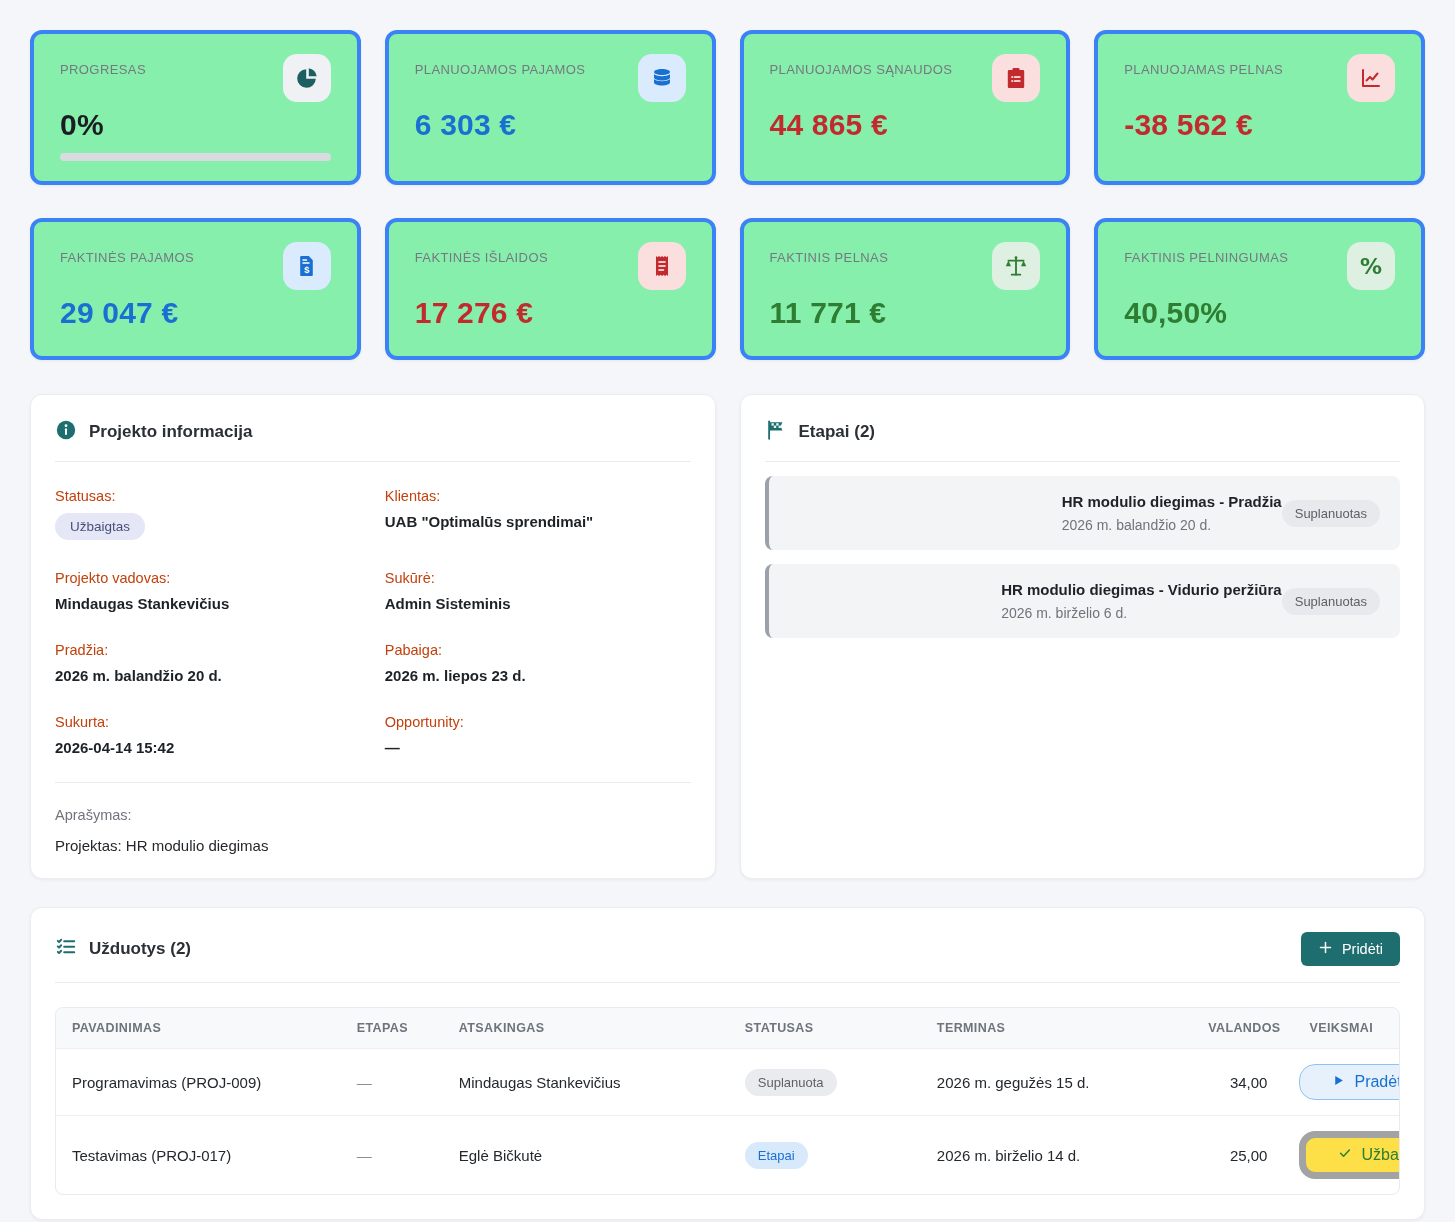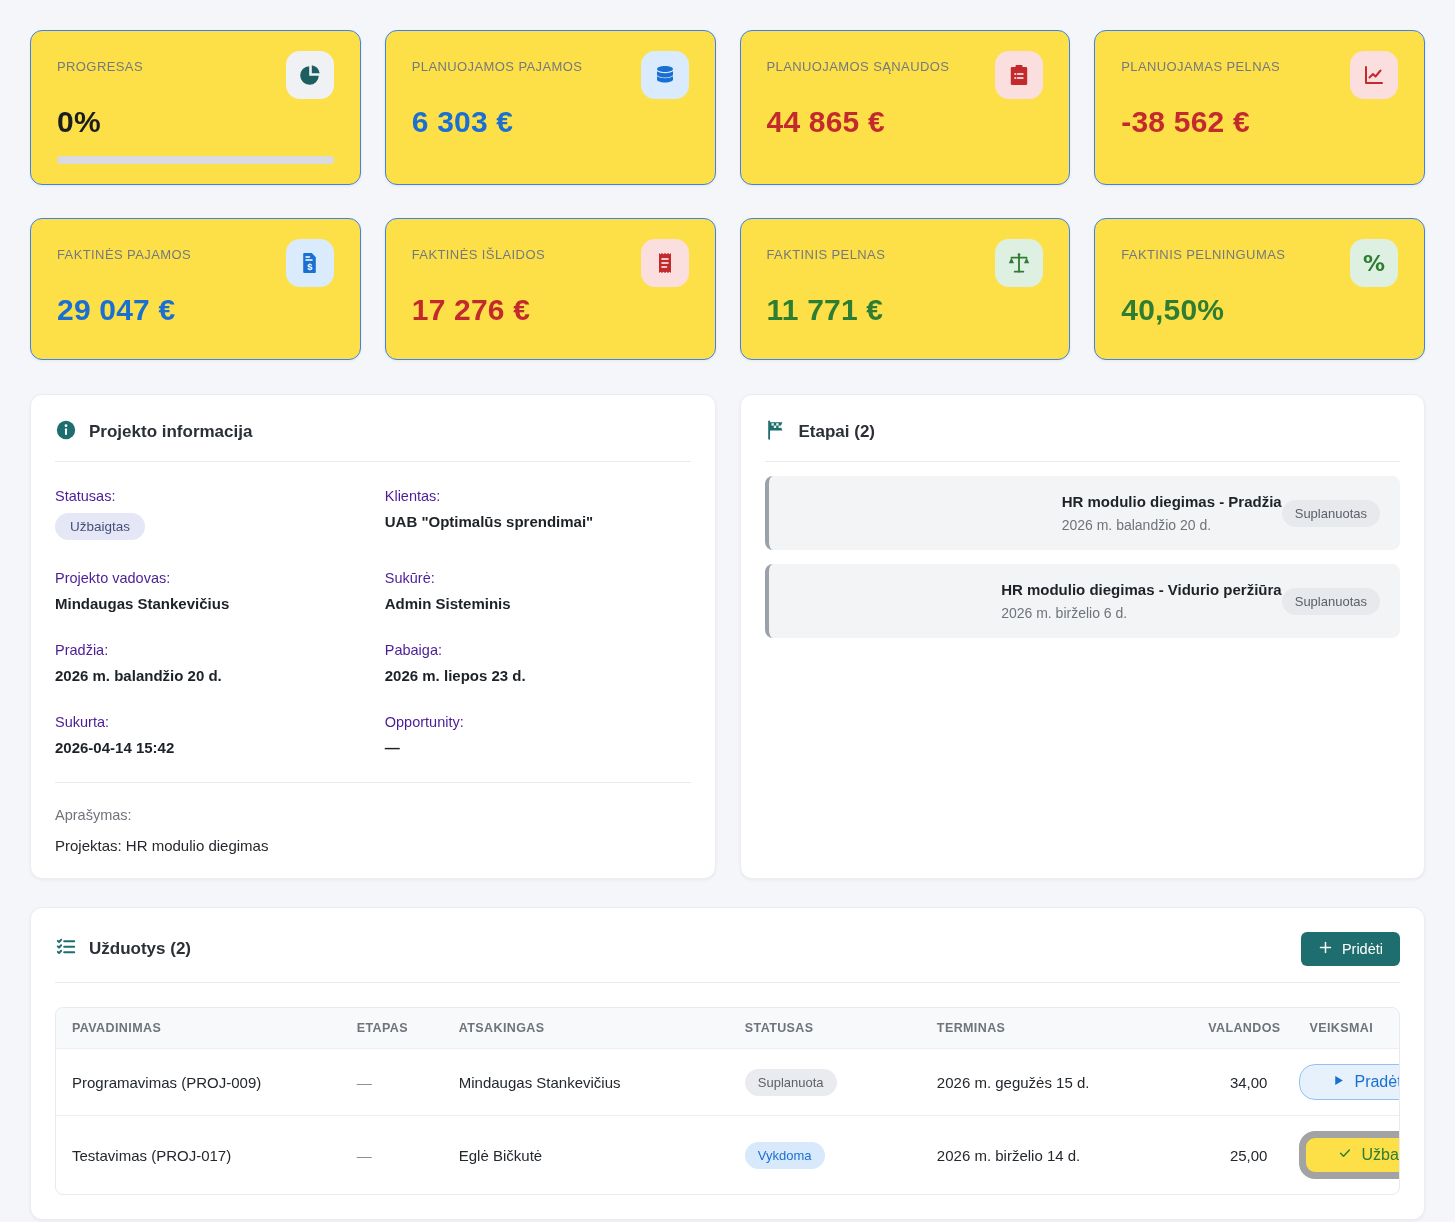--- a/index.html
+++ b/index.html
@@ -1,21 +1,21 @@
 <!DOCTYPE html>
 <html><head>
 <meta charset="utf-8">
 <style>
   * { margin:0; padding:0; box-sizing:border-box; }
   html,body { width:1455px; height:1222px; background:#f5f6fa; font-family:"Liberation Sans", sans-serif; overflow:hidden; }
   .page { width:1455px; height:1222px; padding:30px 30px 0 30px; }
 
   
   .stats-grid { display:grid; grid-template-columns:repeat(4,1fr); gap:33px 24px; }
-  .stat-card { background:#fde047; border:1px solid #3b82f6; border-radius:12px; box-shadow:0 1px 3px rgba(20,30,45,.06); padding:22px 26px 20px 26px; min-height:142px; display:flex; flex-direction:column; }
+  .stat-card { background:#86efac; border:4px solid #3b82f6; border-radius:12px; box-shadow:0 1px 3px rgba(20,30,45,.06); padding:22px 26px 20px 26px; min-height:142px; display:flex; flex-direction:column; }
   .stat-card.tall { min-height:155px; }
   .stat-top { display:flex; justify-content:space-between; align-items:flex-start; }
   .stat-label { font-size:13px; letter-spacing:.4px; color:#75797f; font-weight:500; text-transform:uppercase; padding-top:6px; }
   .icon-chip { width:48px; height:48px; border-radius:14px; display:flex; align-items:center; justify-content:center; flex:0 0 auto; margin-top:-2px; }
   .chip-gray  { background:#f0f1f4; }
   .chip-blue  { background:#d9ebfc; }
   .chip-red   { background:#fbdfdf; }
   .chip-green { background:#def0e2; }
   .stat-value { font-size:30px; font-weight:700; margin-top:6px; letter-spacing:.2px; }
   .val-dark  { color:#1a1e23; }
@@ -28,21 +28,21 @@
 
   
   .card { background:#fff; border:1px solid #ecedf1; border-radius:12px; box-shadow:0 1px 3px rgba(20,30,45,.06); padding:24px; }
   .two-col { display:grid; grid-template-columns:1fr 1fr; gap:24px; margin-top:34px; align-items:stretch; }
   .card-head { display:flex; align-items:center; gap:12px; }
   .card-title { font-size:17px; font-weight:700; color:#2b3036; }
   .divider { height:1px; background:#e8eaee; margin:16px 0 0 0; }
 
   
   .fields-grid { display:grid; grid-template-columns:1fr 1fr; column-gap:24px; row-gap:30px; margin-top:26px; }
-  .field-label { font-size:14.5px; color:#4c1d95; }
+  .field-label { font-size:14.5px; color:#c2410c; }
   .field-value { font-size:15px; font-weight:700; color:#1d2227; margin-top:9px; }
   .badge-status { display:inline-block; margin-top:9px; background:#e5e7f6; color:#47507a; font-size:13.5px; padding:6px 15px; border-radius:16px; }
   .desc-label { font-size:14.5px; color:#6f747b; margin-top:24px; }
   .desc-text { font-size:15px; color:#24282d; margin-top:14px; }
 
   
   .ms-item { background:#f3f4f6; border-left:4px solid #9aa1aa; border-radius:8px; padding:16px 20px; margin-top:14px; display:flex; align-items:center; justify-content:flex-end; min-height:74px; }
   .ms-title { font-size:15px; font-weight:700; color:#1d2227; }
   .ms-date { font-size:14px; color:#6f747b; margin-top:7px; }
   .ms-badge { background:#e7e9ed; color:#5c6268; font-size:13px; padding:6px 13px; border-radius:15px; white-space:nowrap; }
@@ -335,21 +335,21 @@
                     </svg>
                 </span>
                 <span>Pradėti</span>
               </button>
             </td>
           </tr>
           <tr>
             <td>Testavimas (PROJ-017)</td>
             <td class="muted-dash">—</td>
             <td>Eglė Bičkutė</td>
-            <td><span class="pill pill-blue">Vykdoma</span></td>
+            <td><span class="pill pill-blue">Etapai</span></td>
             <td>2026 m. birželio 14 d.</td>
             <td class="td-hours">25,00</td>
             <td class="td-actions">
               <button class="btn-action btn-complete">
                 <span>
                   <svg width="14" height="14" viewBox="0 0 24 24" fill="none" stroke="#2e7d32" stroke-width="2.6" stroke-linecap="round" stroke-linejoin="round">
                       <path d="M4.5 12.5l5 5L19.5 7"></path>
                     </svg>
                 </span>
                 <span>Užbaigti</span>

